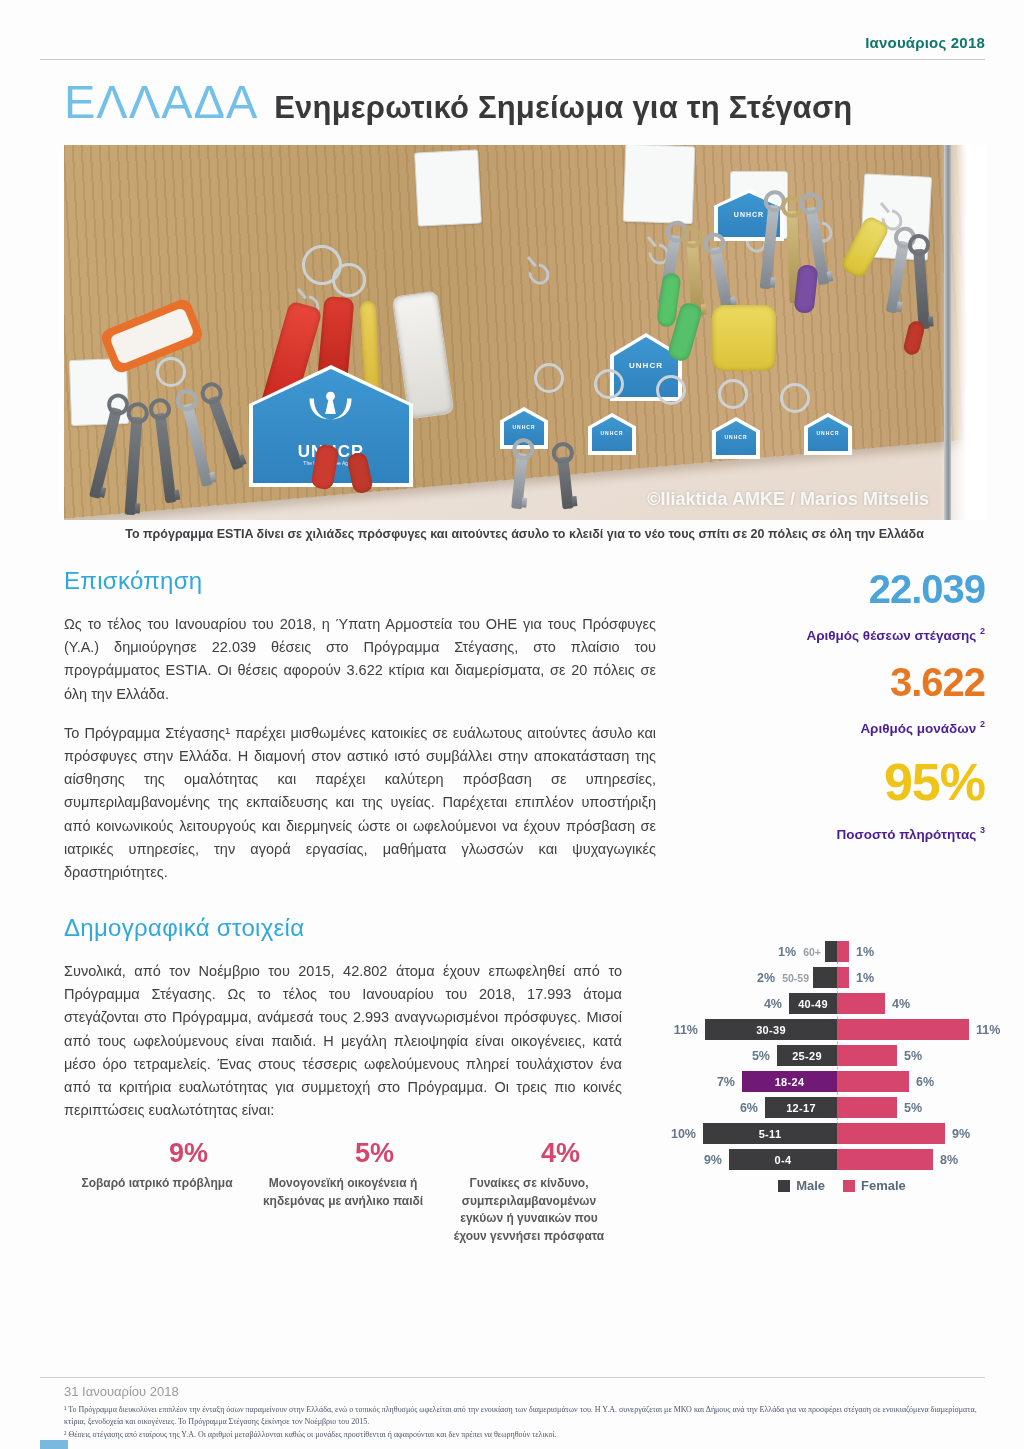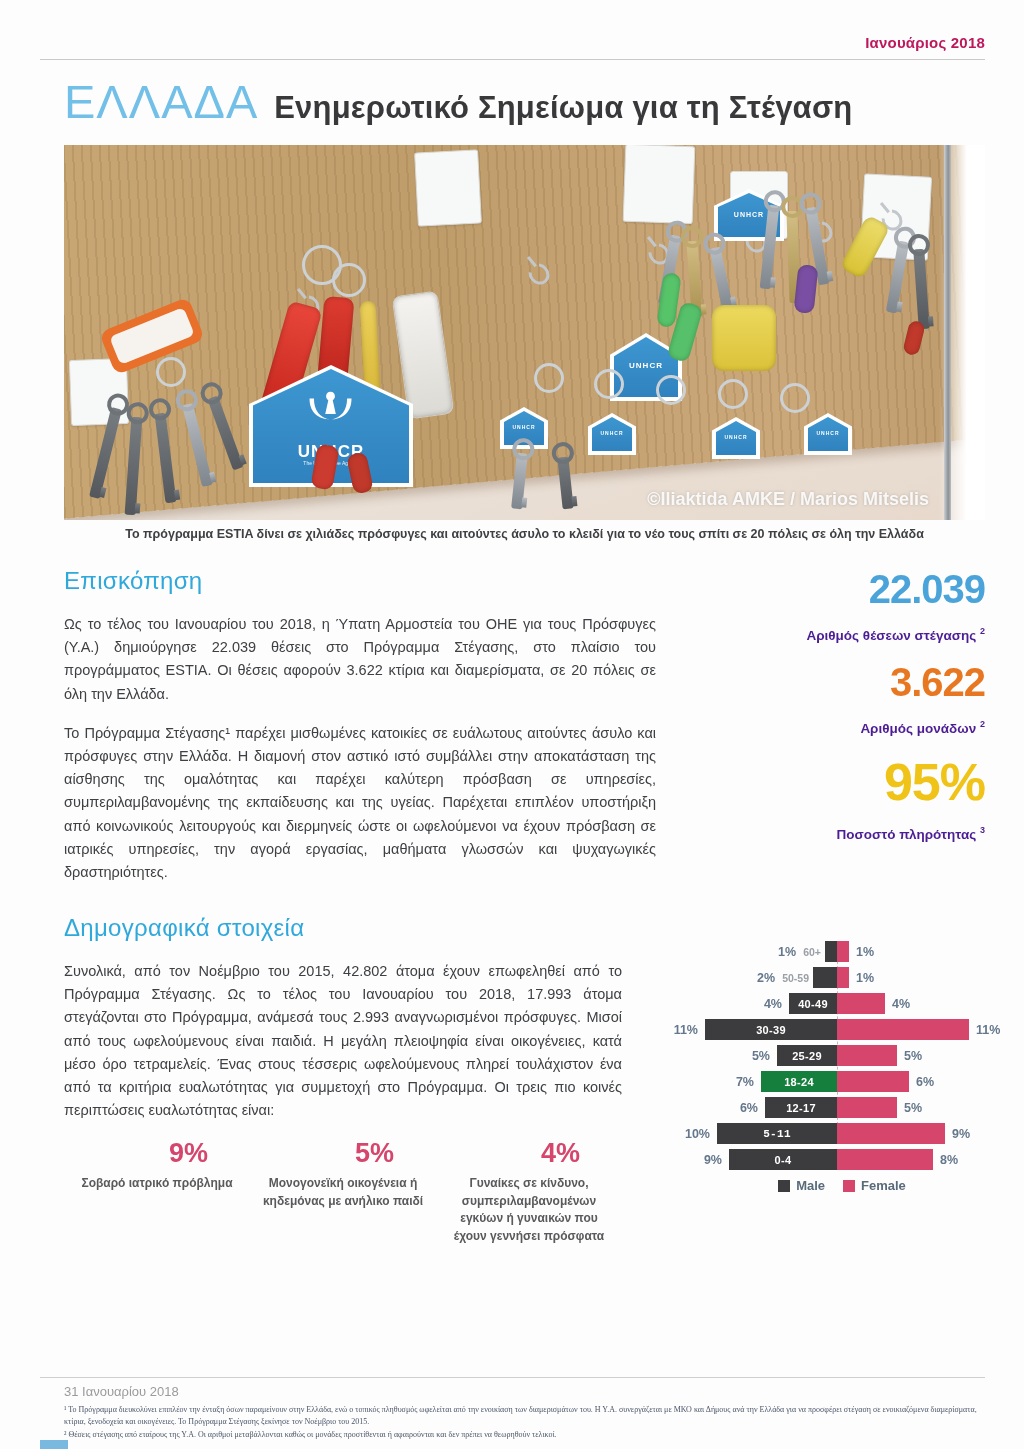--- a/index.html
+++ b/index.html
@@ -2,21 +2,21 @@
 <html lang="el"><head>
 <meta charset="utf-8">
 <style>
   * { margin:0; padding:0; box-sizing:border-box; }
   html,body { background:#ffffff; }
   body { font-family:"Liberation Sans","DejaVu Sans",sans-serif; color:#3f4043; }
   .page { position:relative; width:1024px; height:1449px; background:#fdfdfd; overflow:hidden;
           padding:34px 39px 0 64px; }
 
   
-  .hdr-date { text-align:right; font-size:15px; font-weight:bold; color:#be185d; letter-spacing:.2px; }
+  .hdr-date { text-align:right; font-size:15px; font-weight:bold; color:#0f766e; letter-spacing:.2px; }
   .hdr-rule { border:none; border-top:1px solid #c9c9c9; margin:8px 0 14px -24px; }
 
   .title-row { display:flex; align-items:baseline; gap:16px; margin-bottom:16px; }
   .title-country { font-size:47px; font-weight:400; color:#72bfe8; letter-spacing:1px; }
   .title-sub { font-size:31px; font-weight:bold; color:#39393b; letter-spacing:.2px; }
 
   
   .photo { position:relative; width:921px; height:375px; overflow:hidden;
            background:linear-gradient(160deg,#f0ebe7 0%,#ece4dc 45%,#e7d9cc 100%); }
   .photo .bright-strip { position:absolute; right:0; top:0; width:46px; height:100%;
@@ -326,21 +326,21 @@
                 </div>
               </div>
               <div class="pyr-half right">
                 <div class="pyr-bar female" style="width: 60px; background: rgb(214, 69, 107);"></div>
                 <span class="pyr-val">5%</span>
               </div>
             </div>
             <div class="pyr-row">
               <div class="pyr-half left">
                 <span class="pyr-val">7%</span>
-                <div class="pyr-bar male" style="width: 76px; background: #15803d;">
+                <div class="pyr-bar male" style="width: 95px; background: #701a75;">
                   <span class="pyr-age in">18-24</span>
                 </div>
               </div>
               <div class="pyr-half right">
                 <div class="pyr-bar female" style="width: 72px; background: rgb(214, 69, 107);"></div>
                 <span class="pyr-val">6%</span>
               </div>
             </div>
             <div class="pyr-row">
               <div class="pyr-half left">
@@ -350,21 +350,21 @@
                 </div>
               </div>
               <div class="pyr-half right">
                 <div class="pyr-bar female" style="width: 60px; background: rgb(214, 69, 107);"></div>
                 <span class="pyr-val">5%</span>
               </div>
             </div>
             <div class="pyr-row">
               <div class="pyr-half left">
                 <span class="pyr-val">10%</span>
-                <div class="pyr-bar male" style="width: 120px; background: rgb(60, 60, 62); font-family: Liberation Mono, monospace;">
+                <div class="pyr-bar male" style="width: 134px; background: rgb(60, 60, 62);">
                   <span class="pyr-age in">5-11</span>
                 </div>
               </div>
               <div class="pyr-half right">
                 <div class="pyr-bar female" style="width: 108px; background: rgb(214, 69, 107);"></div>
                 <span class="pyr-val">9%</span>
               </div>
             </div>
             <div class="pyr-row">
               <div class="pyr-half left">

